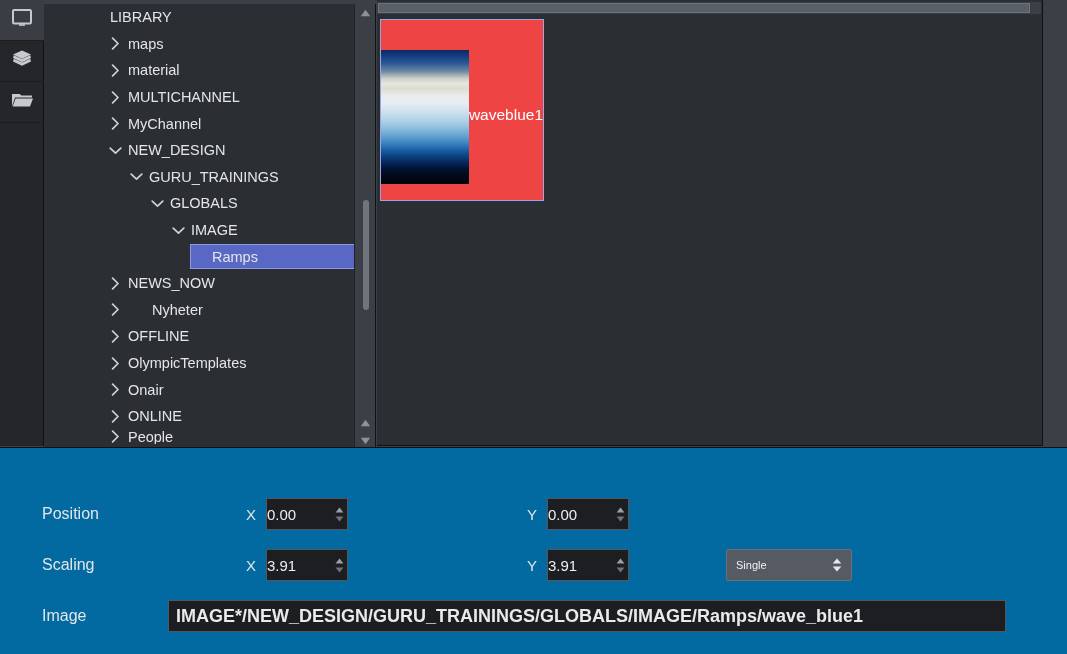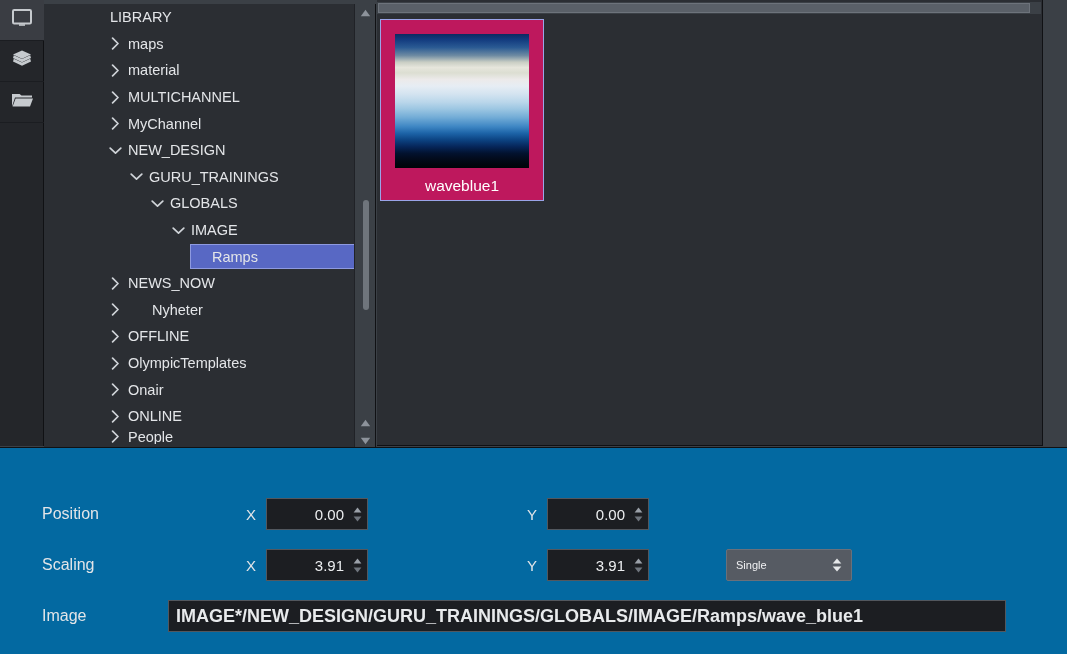--- a/index.html
+++ b/index.html
@@ -152,24 +152,24 @@
   #thumb-grid {
     position: absolute;
     left: 0; top: 16px;
     right: 0; bottom: 0;
     padding: 3px 0 0 3px;
   }
   .thumb-card {
     position: relative;
     width: 164px;
     height: 182px;
-    background: #be185d;
+    background: #ef4444;
     border: 1px solid #9aa4e8;
     display: flex;
-    flex-direction: column;
+    flex-direction: row;
     align-items: center;
   }
   .thumb-img {
     width: 134px;
     height: 134px;
     margin-top: 14px;
     background:
       linear-gradient(to bottom,
         #0d2a61 0%,
         #123a7e 4%,
@@ -236,26 +236,27 @@
     color: #e3e5e8;
     font-size: 16px;
   }
   .axis-label {
     position: absolute;
     color: #e3e5e8;
     font-size: 15px;
   }
   .num-field {
     position: absolute;
-    width: 102px;
+    width: 82px;
     height: 32px;
     background: #1c1e22;
     border: 1px solid #52575e;
     display: flex;
     align-items: center;
+    gap: 32px;
   }
   .num-val {
     flex: 1;
     text-align: right;
     padding-right: 6px;
     color: #eceef0;
     font-size: 15px;
   }
   .spin {
     width: 14px;

